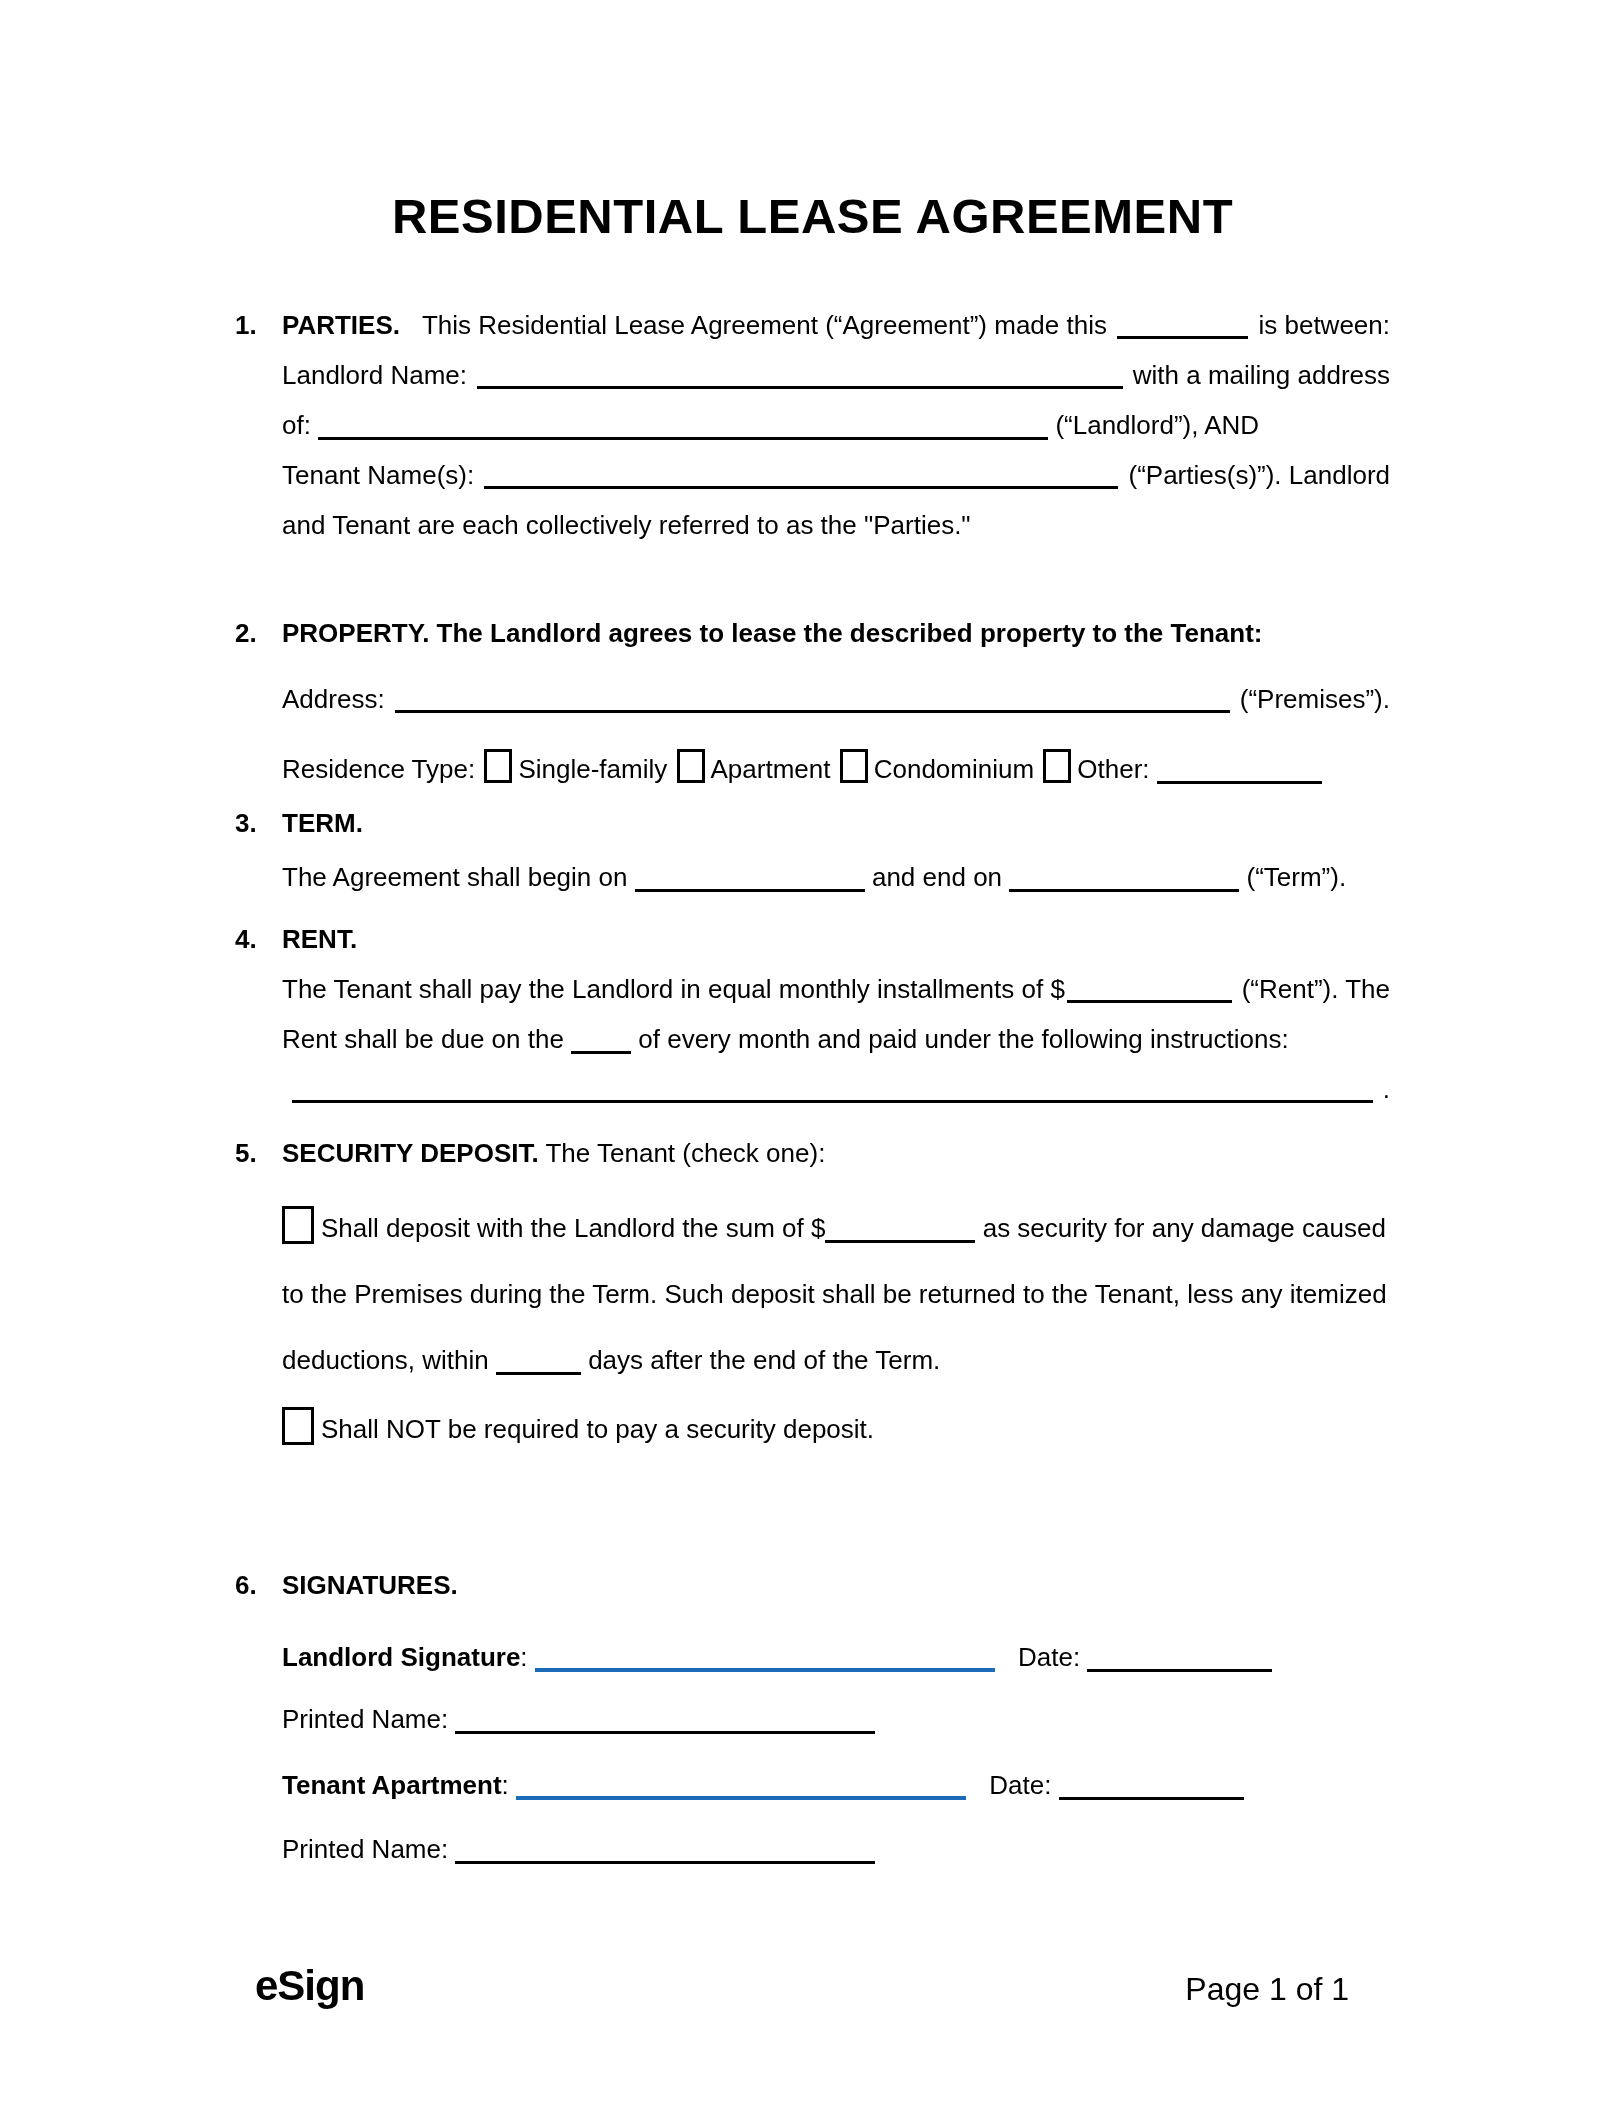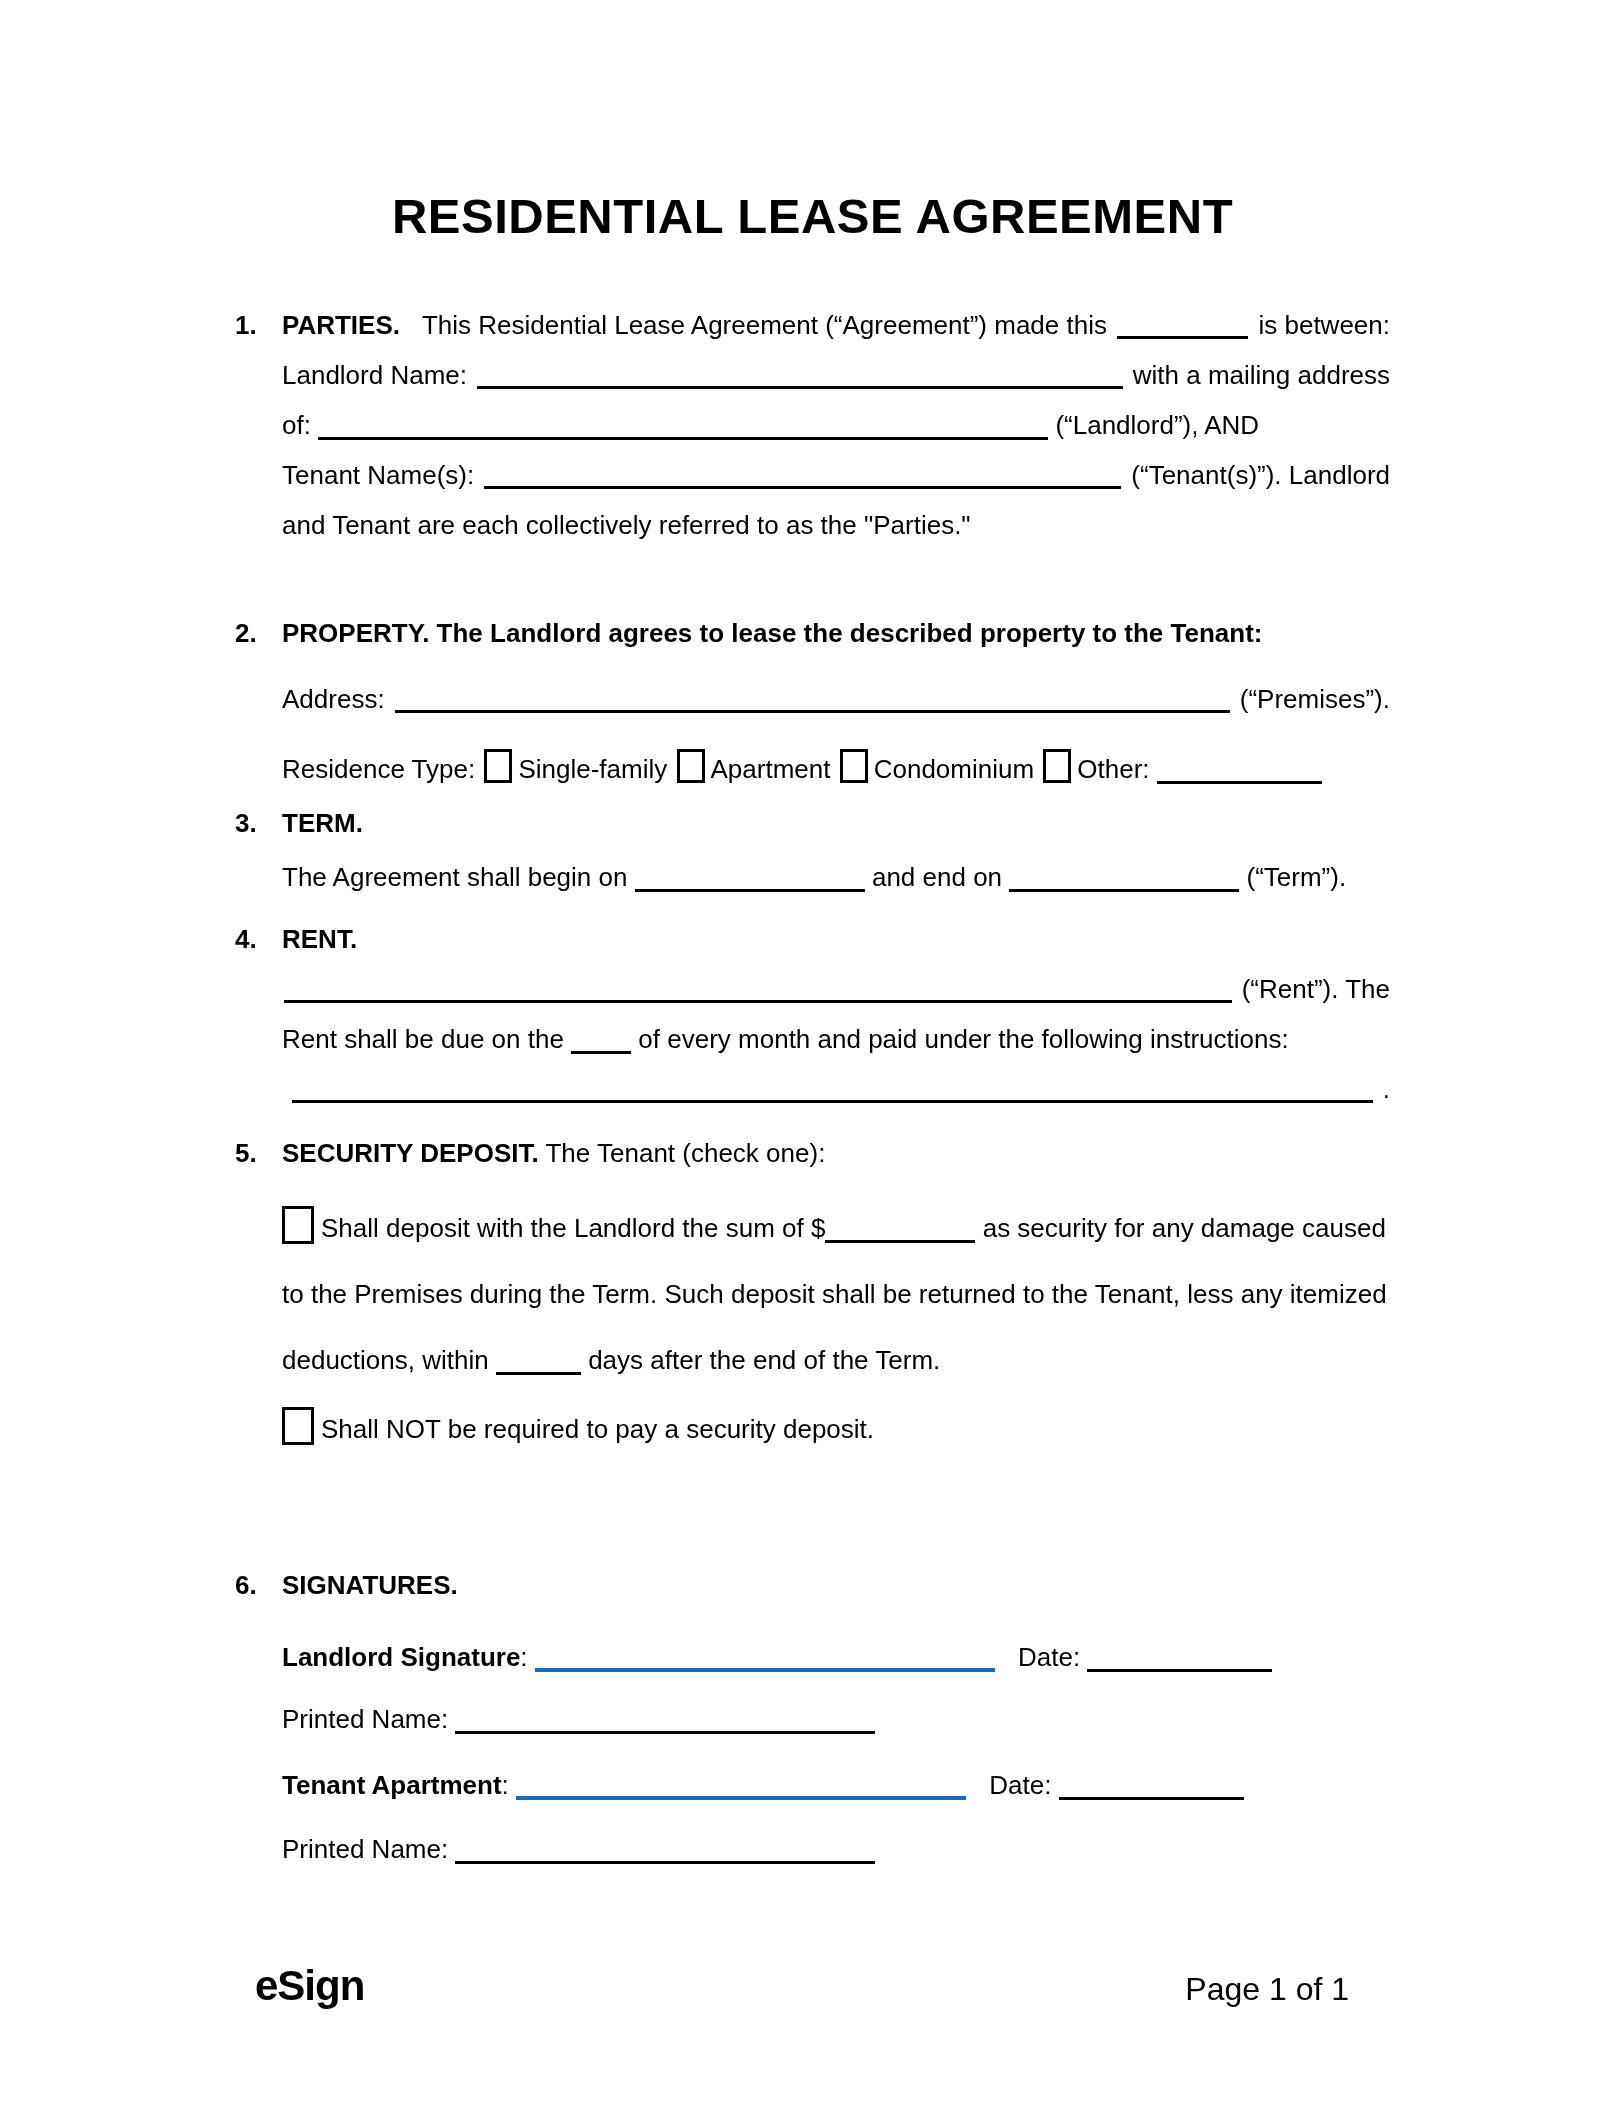--- a/index.html
+++ b/index.html
@@ -91,21 +91,21 @@
         <span>with a mailing address</span>
       </div>
       <div class="line">
         <span>of:</span>
         <span class="blank w730"></span>
         <span>(“Landlord”), AND</span>
       </div>
       <div class="flexline">
         <span>Tenant Name(s):</span>
         <span class="blank"></span>
-        <span>(“Tenant(s)”). Landlord</span>
+        <span>(“Parties(s)”). Landlord</span>
       </div>
       <div class="line">and Tenant are each collectively referred to as the "Parties."</div>
     </div>
   </div>
 
   <div class="sec mt58">
     <span class="num">2.</span>
     <div class="secbody">
       <div class="line">
         <span class="b">PROPERTY.</span>
@@ -143,20 +143,21 @@
     </div>
   </div>
 
   <div class="sec mt12">
     <span class="num">4.</span>
     <div class="secbody">
       <div class="line">
         <span class="b">RENT.</span>
       </div>
       <div class="flexline">
+        <span>The Tenant shall pay the Landlord in equal monthly installments of $</span>
         <span class="blank tight"></span>
         <span>(“Rent”). The</span>
       </div>
       <div class="line">
         <span>Rent shall be due on the</span>
         <span class="blank w60"></span>
         <span>of every month and paid under the following instructions:</span>
       </div>
       <div class="flexline">
         <span class="blank"></span>

